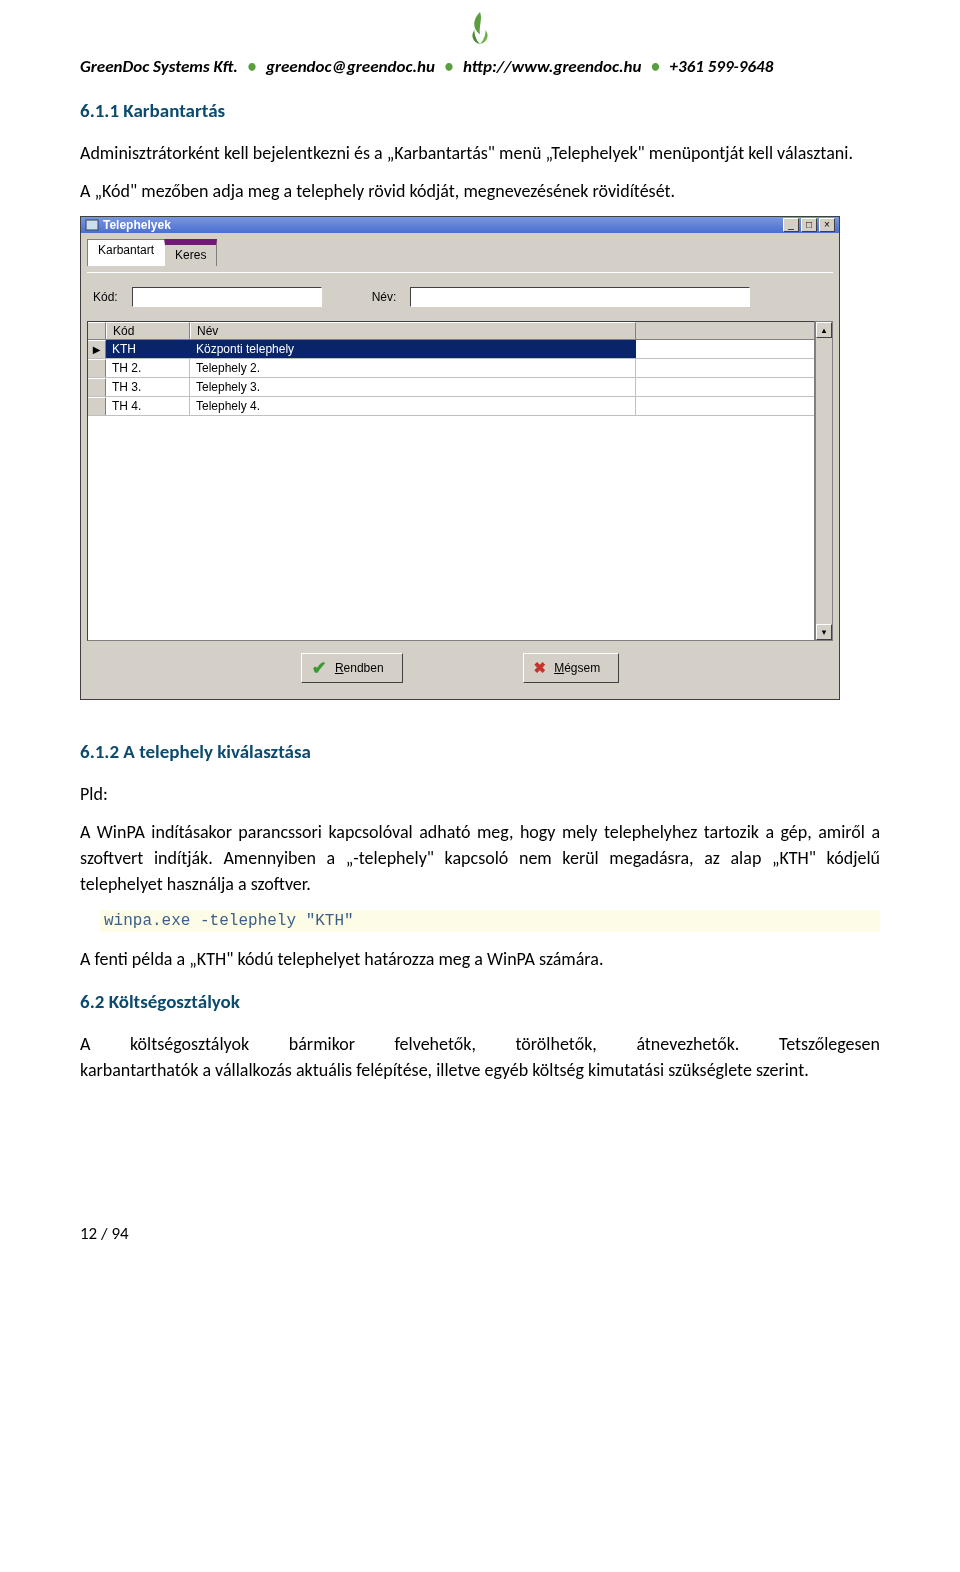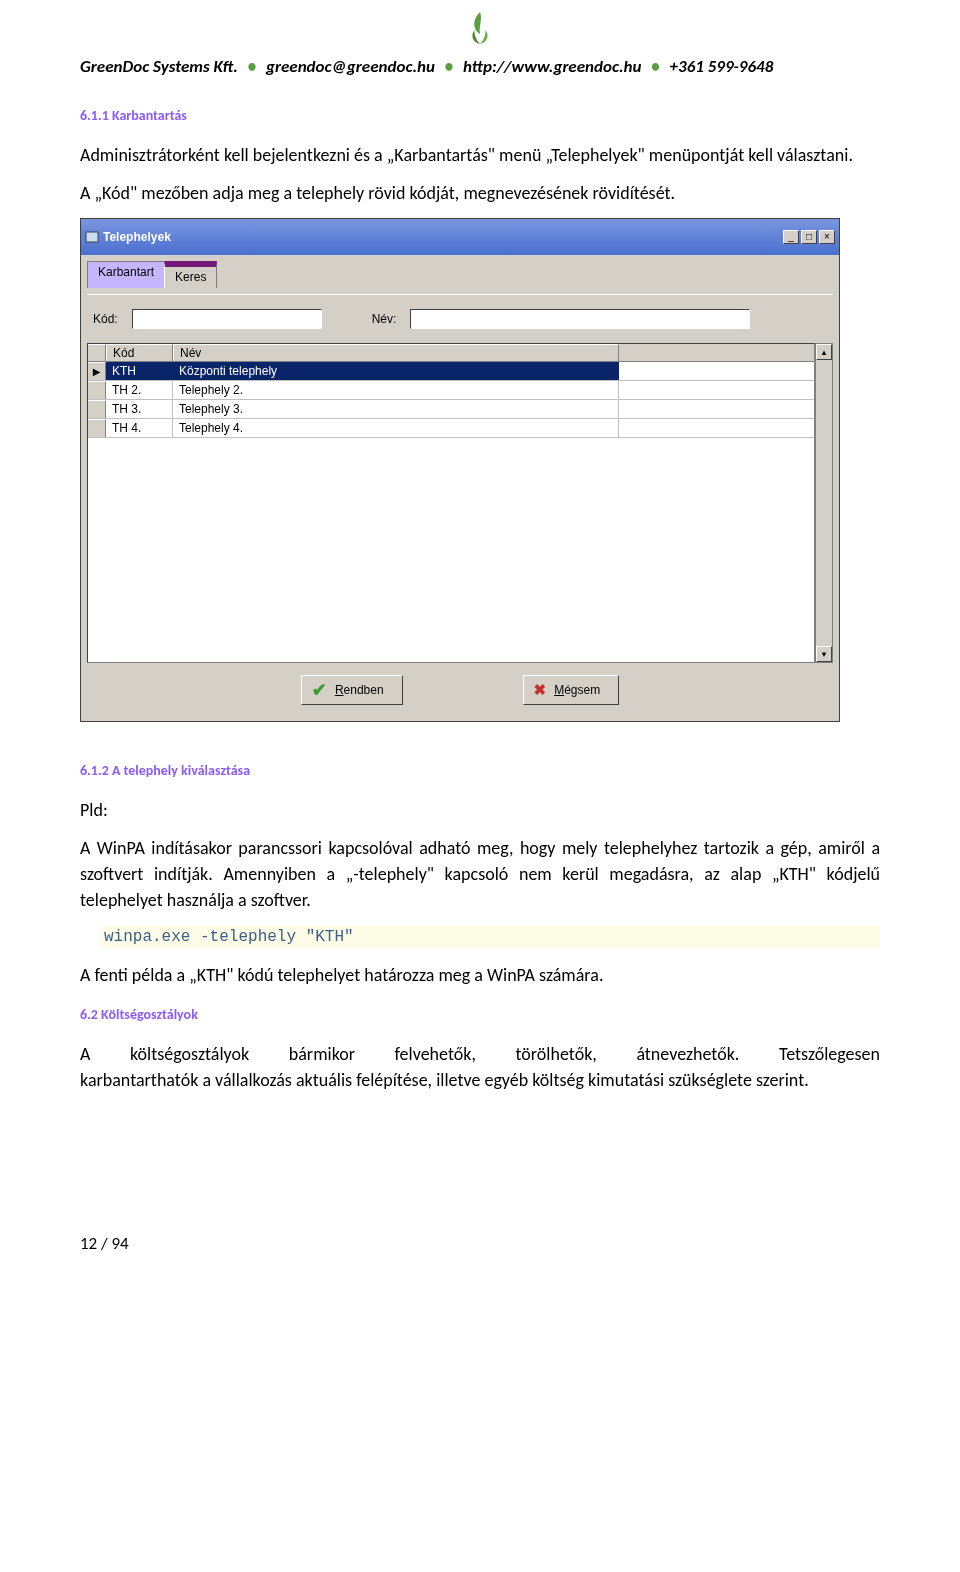--- a/index.html
+++ b/index.html
@@ -17,31 +17,31 @@
   .header-logo {
     text-align: center;
     margin-bottom: 6px;
   }
   .header-logo svg { width: 28px; height: 36px; }
   .header-line {
     font-size: 17px;
     font-style: italic;
     font-weight: bold;
     color: #000;
-    margin-bottom: 30px;
+    margin-bottom: 22px;
   }
   .header-line .dot {
     color: #5a9e3e;
     font-style: normal;
     margin: 0 6px;
   }
   h2.section {
-    font-size: 14px;
+    font-size: 19px;
     font-weight: bold;
-    color: #8b5cf6;
+    color: #0c4a6e;
     margin: 18px 0 18px 0;
   }
   p.body {
     font-size: 18px;
     line-height: 1.45;
     margin: 12px 0;
     text-align: justify;
   }
   .code-block {
     font-family: "Courier New", monospace;
@@ -68,21 +68,21 @@
     background: #d4d0c8;
     border: 1px solid #404040;
     margin-top: 4px;
   }
   .titlebar {
     background: linear-gradient(#7a96df, #4a6fd0);
     color: #fff;
     display: flex;
     align-items: center;
     justify-content: space-between;
-    height: 36px;
+    height: 16px;
     padding: 0 4px;
     font-family: Tahoma, Arial, sans-serif;
     font-size: 12px;
   }
   .titlebar .left { display: flex; align-items: center; gap: 4px; font-weight: bold; }
   .winbtns { display: flex; gap: 2px; }
   .winbtn {
     width: 16px; height: 14px;
     background: #d4d0c8;
     border: 1px solid #fff;
@@ -94,21 +94,21 @@
     color: #000;
     font-family: Arial;
   }
   .client {
     padding: 6px;
     font-family: Tahoma, Arial, sans-serif;
     font-size: 12px;
   }
   .tabs { display: flex; margin-bottom: 6px; }
   .tab {
-    background: #c4b5fd;
+    background: #ffffff;
     border: 1px solid #808080;
     border-bottom: none;
     padding: 3px 10px 4px 10px;
     margin-right: -1px;
     position: relative;
   }
   .tab.active {
     background: #d4d0c8;
     border-top: 6px solid #701a75;
     border-left: 1px solid #fff;
@@ -149,21 +149,21 @@
     border-bottom: 1px solid #808080;
   }
   .gridhdr .gh {
     border-right: 1px solid #808080;
     border-left: 1px solid #fff;
     border-top: 1px solid #fff;
     padding: 1px 6px;
     font-size: 12px;
   }
   .rowsel { width: 18px; background: #d4d0c8; border-right: 1px solid #808080; border-top:1px solid #fff; }
-  .col-kod { width: 67px; }
+  .col-kod { width: 84px; }
   .col-nev { width: 446px; }
   .gridrow {
     display: flex;
     border-bottom: 1px solid #c0c0c0;
     height: 19px;
     align-items: stretch;
   }
   .gridrow .rowhead {
     width: 18px;
     background: #d4d0c8;

